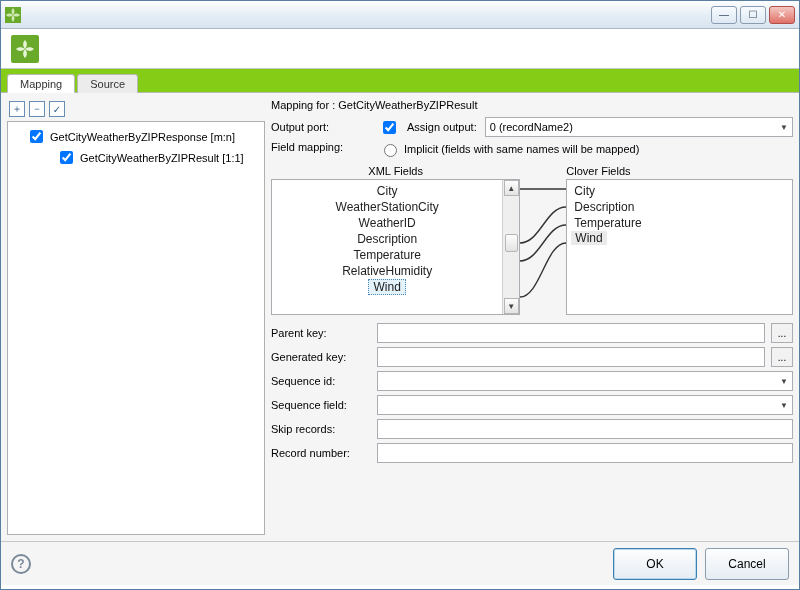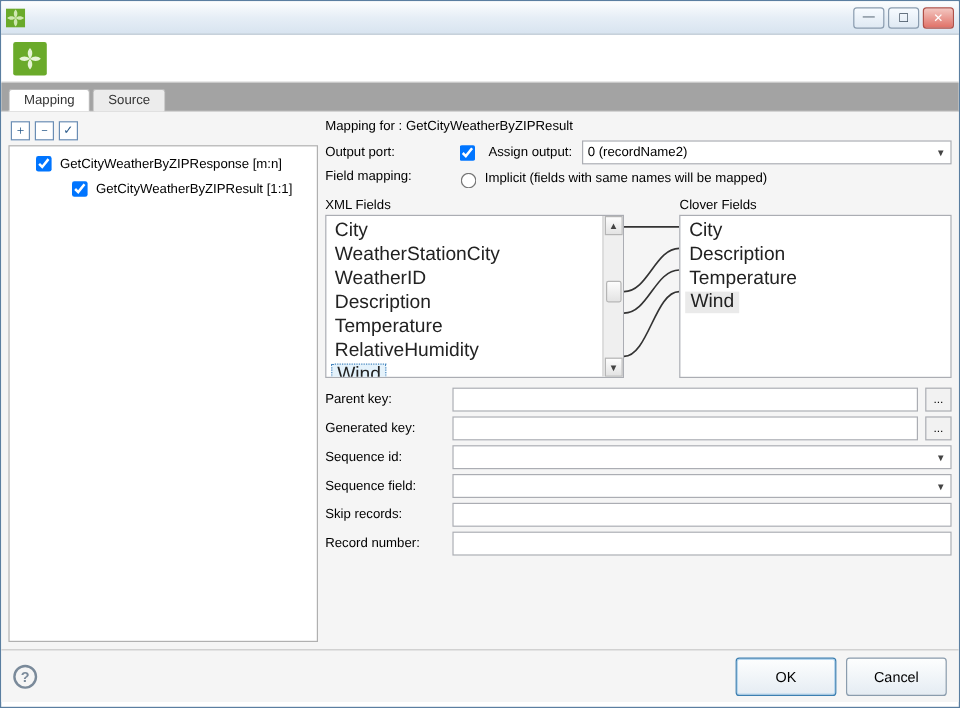--- a/index.html
+++ b/index.html
@@ -64,21 +64,21 @@
     display:flex; align-items:center; justify-content:center;
   }
   .corner-logo svg { width:20px; height:20px; }
   
   .tabstrip {
     height: 24px;
     padding: 4px 6px 0 6px;
     display:flex;
     gap:0;
     border-bottom: 1px solid #b8b8b8;
-    background:#a3a3a3;
+    background:#84cc16;
   }
   .tab {
     padding: 3px 12px 2px 12px;
     border: 1px solid #b8b8b8;
     border-bottom: none;
     background: #ececec;
     border-radius: 3px 3px 0 0;
     margin-right: 2px;
     position: relative;
     top: 1px;
@@ -176,33 +176,33 @@
     margin-top:4px;
     margin-bottom:8px;
     align-items:stretch;
     height:150px;
   }
   .fields-col {
     display:flex;
     flex-direction:column;
     flex:1;
   }
-  .fields-col.left { flex: 1.1; }
+  .fields-col.left { flex: 1.1; text-align: center; }
   .fields-col .col-label { font-size:11px; margin-bottom:2px; }
   .listbox {
     flex:1;
     border:1px solid #abadb3;
     background:#fff;
     overflow:hidden;
     position:relative;
     display:flex;
   }
   .list-inner { flex:1; padding:3px 4px; overflow:hidden;}
   .list-item {
-    font-size:16px;
+    font-size:12px;
     padding:1px 3px;
     color:#222;
   }
   .list-item.selected-left {
     border:1px dotted #4a88c0;
     background:#e4f2fb;
     display:inline-block;
     padding:0 4px;
   }
   .list-item.selected-right {

